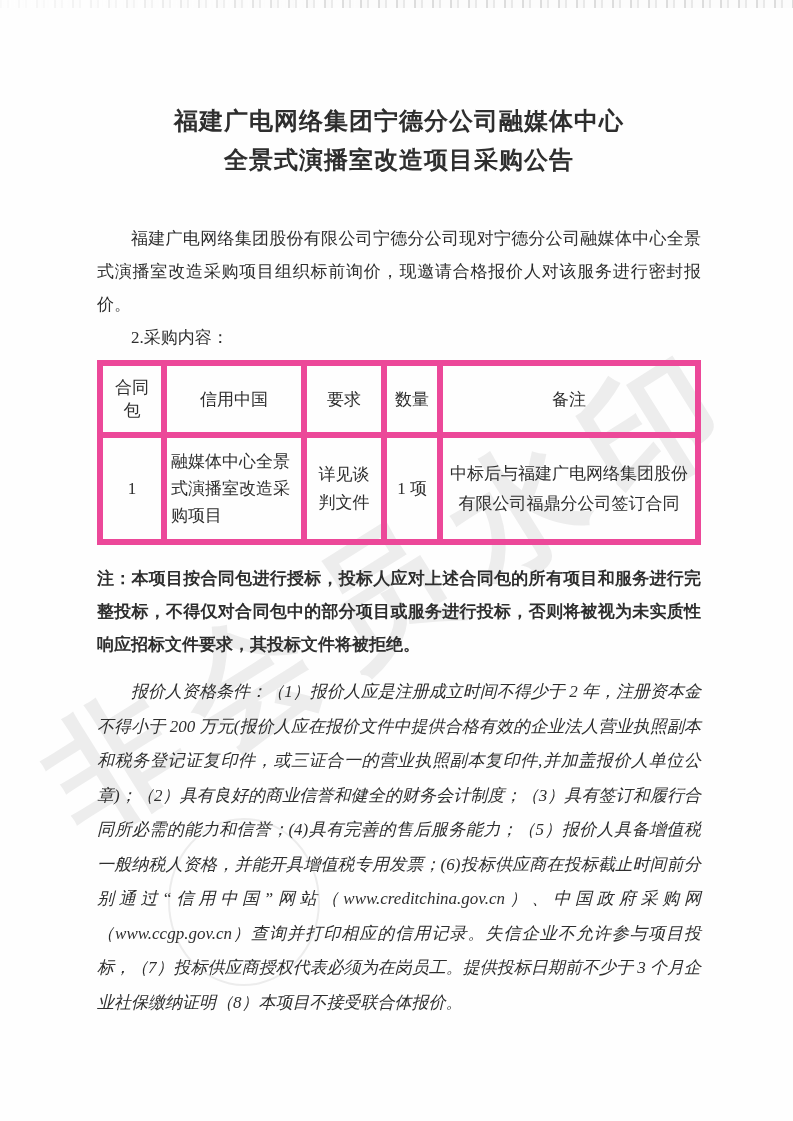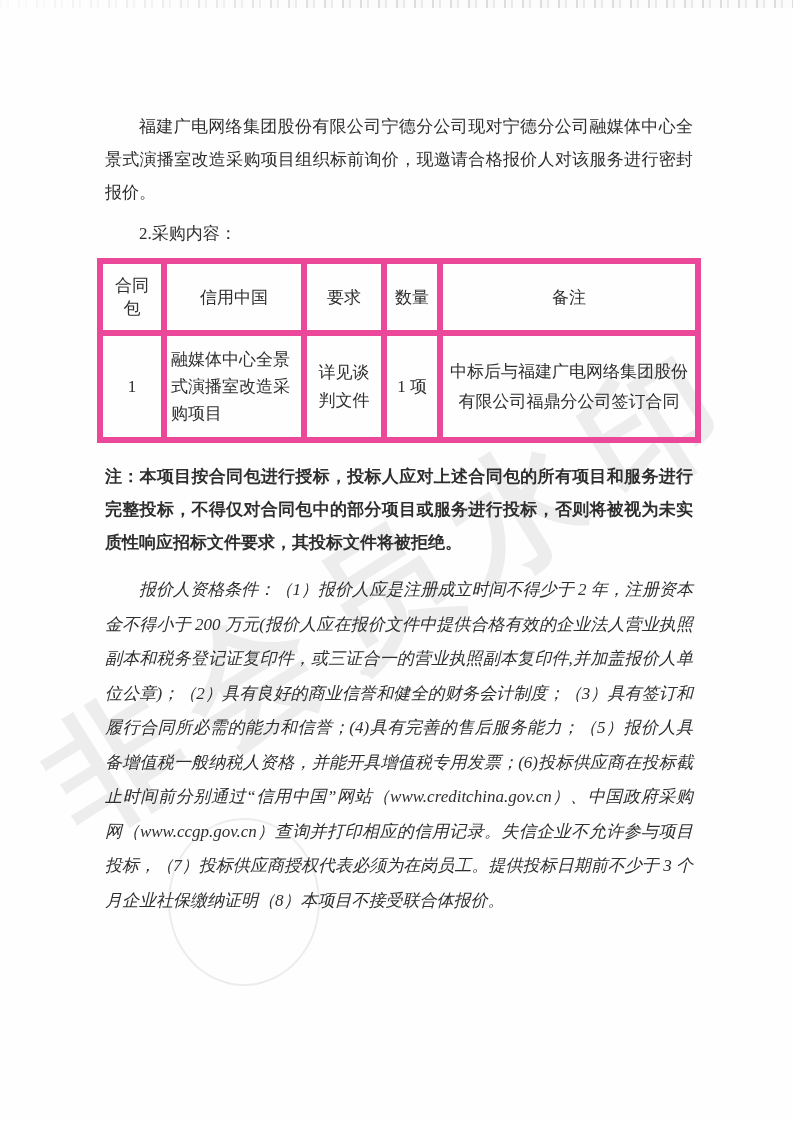--- a/index.html
+++ b/index.html
@@ -64,21 +64,21 @@
     font-size: 24px;
     font-weight: bold;
     line-height: 39px;
     letter-spacing: 1px;
     margin-bottom: 42px;
   }
   .para {
     font-size: 17px;
     line-height: 33px;
     text-align: justify;
-    margin: 8px;
+    margin: 0;
   }
   .indent { text-indent: 2em; }
   .note { font-weight: bold; margin-top: 17px; line-height: 33px; }
   .qual { margin-top: 14px; line-height: 34.5px; font-style: italic; }
   table.ptable {
     width: 100%;
     border-collapse: collapse;
     table-layout: fixed;
     margin-top: 6px;
   }
@@ -96,20 +96,24 @@
 </style>
 </head>
 <body>
 
 <div class="page">
   <div class="top-noise"></div>
   <div class="watermark">非会员水印</div>
   <div class="stamp"></div>
 
   <div class="content">
+    <div class="title">
+      <div>福建广电网络集团宁德分公司融媒体中心</div>
+      <div>全景式演播室改造项目采购公告</div>
+    </div>
 
     <p class="para indent">福建广电网络集团股份有限公司宁德分公司现对宁德分公司融媒体中心全景式演播室改造采购项目组织标前询价，现邀请合格报价人对该服务进行密封报价。</p>
 
     <p class="para indent">2.采购内容：</p>
 
     <table class="ptable">
       <colgroup>
         <col style="width:64px">
         <col style="width:140px">
         <col style="width:80px">

